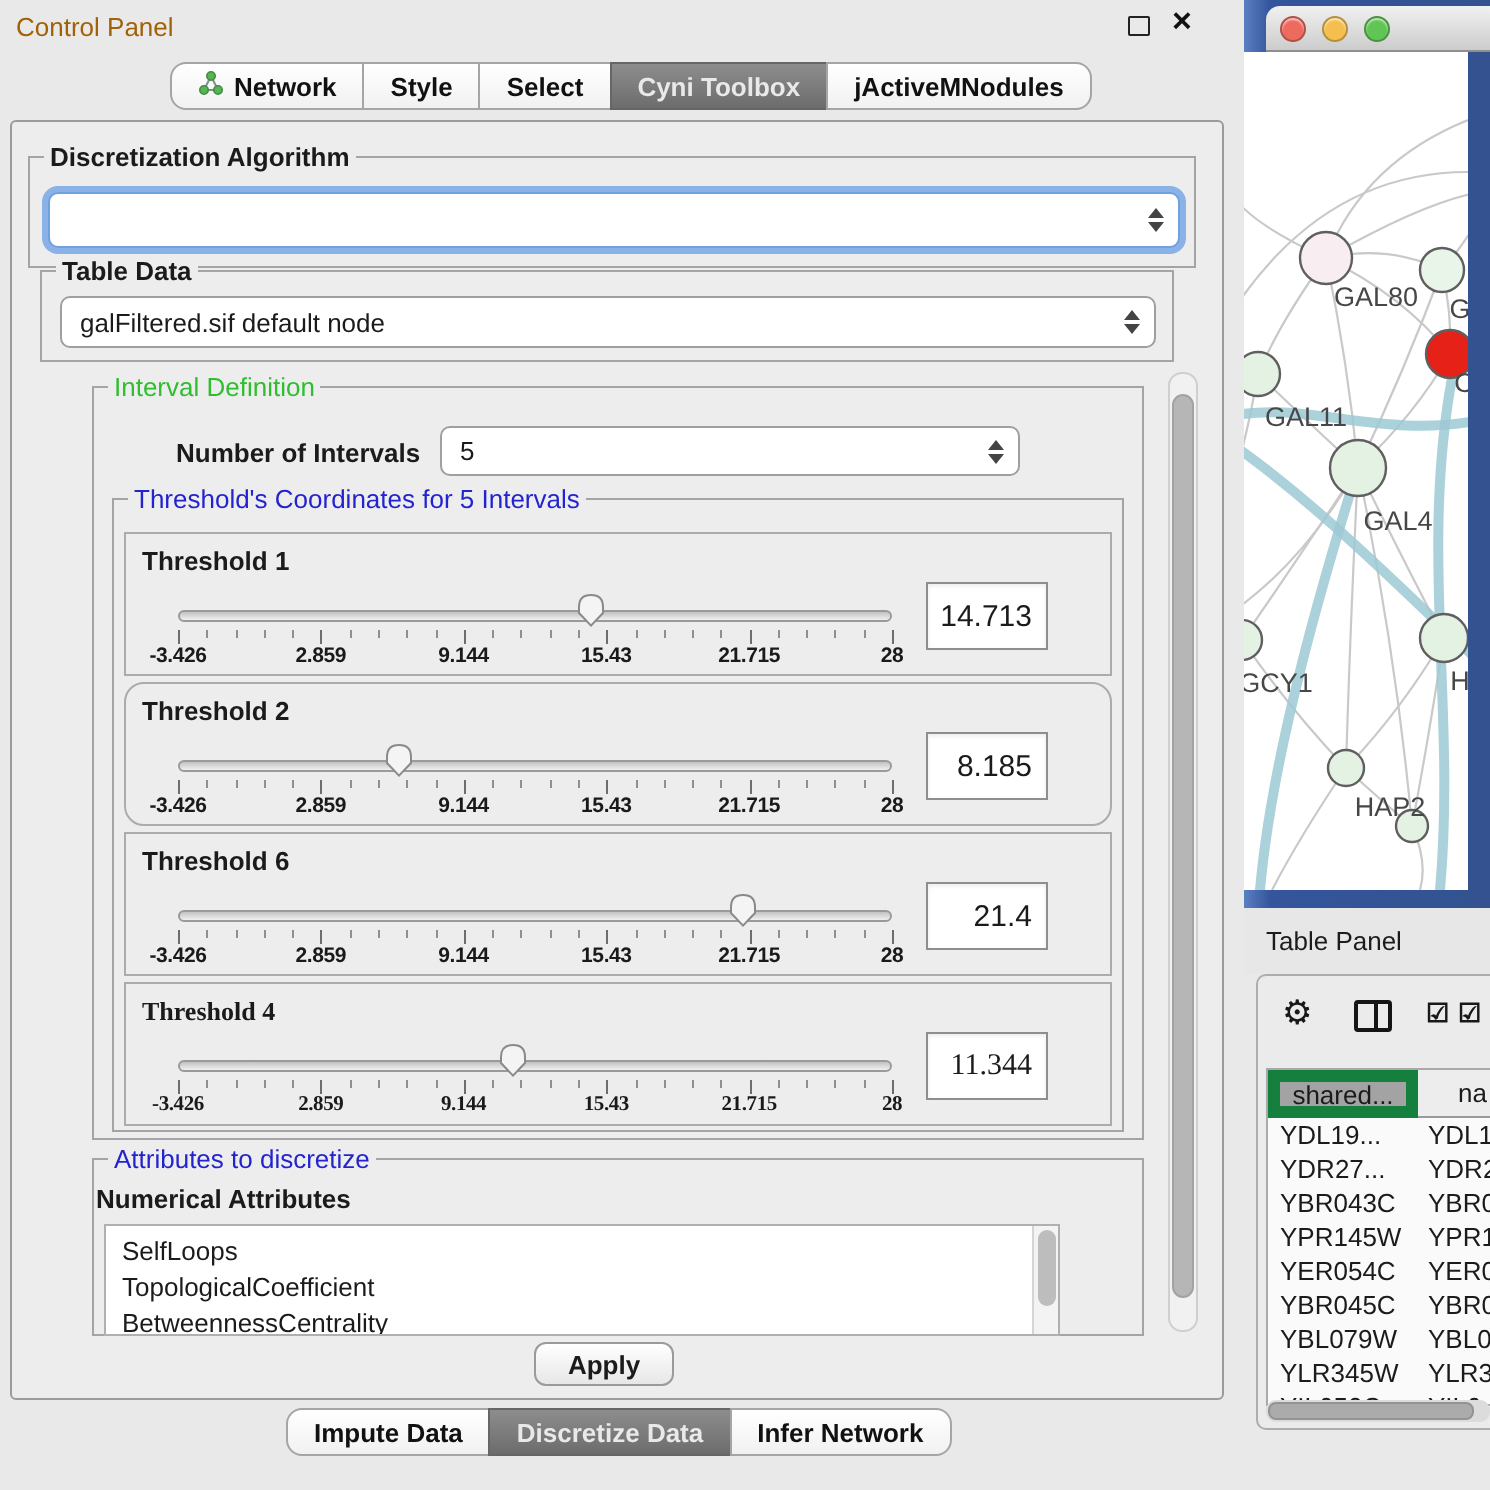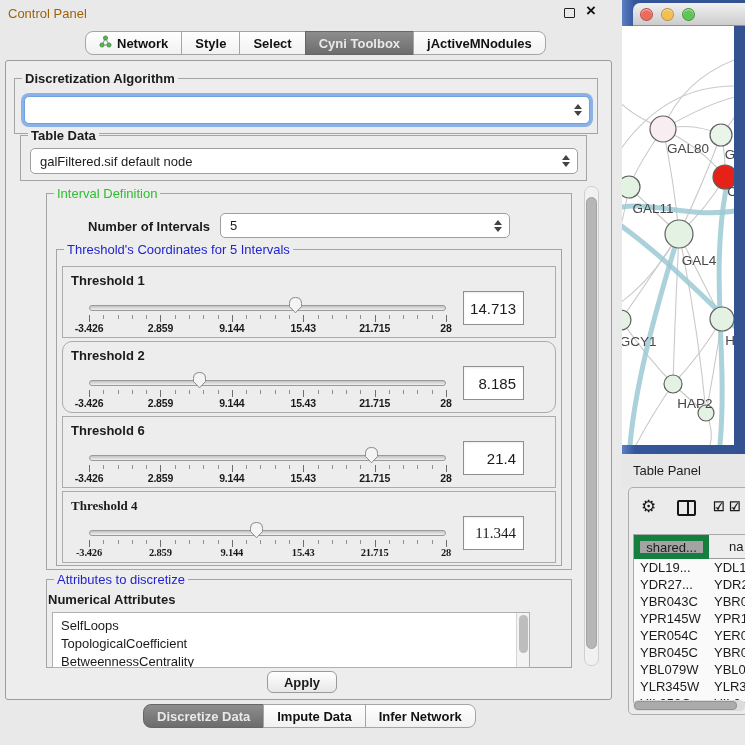--- a/index.html
+++ b/index.html
@@ -368,25 +368,25 @@
       <i></i>
     </div>
 
   <div class="vscroll">
       <i></i>
     </div>
 
   <div class="apply-btn">Apply</div>
 
   <div class="abs tabrow" id="bottomTabs">
+      <div class="tab">
+        <span>Impute Data</span>
+      </div>
       <div class="tab sel">
         <span>Discretize Data</span>
-      </div>
-      <div class="tab">
-        <span>Impute Data</span>
       </div>
       <div class="tab">
         <span>Infer Network</span>
       </div>
     </div>
 
   <div class="abs net-window">
     <div class="net-titlebar">
       <span class="light" id="lightClose" style="left: 7px; background: rgb(237, 106, 94); border: 1px solid rgba(0, 0, 0, 0.25); box-shadow: rgba(255, 255, 255, 0.6) 0px 1px 1px inset;"></span>
       <span class="light" id="lightMin" style="left: 28px; background: rgb(245, 191, 79); border: 1px solid rgba(0, 0, 0, 0.25); box-shadow: rgba(255, 255, 255, 0.6) 0px 1px 1px inset;"></span>

